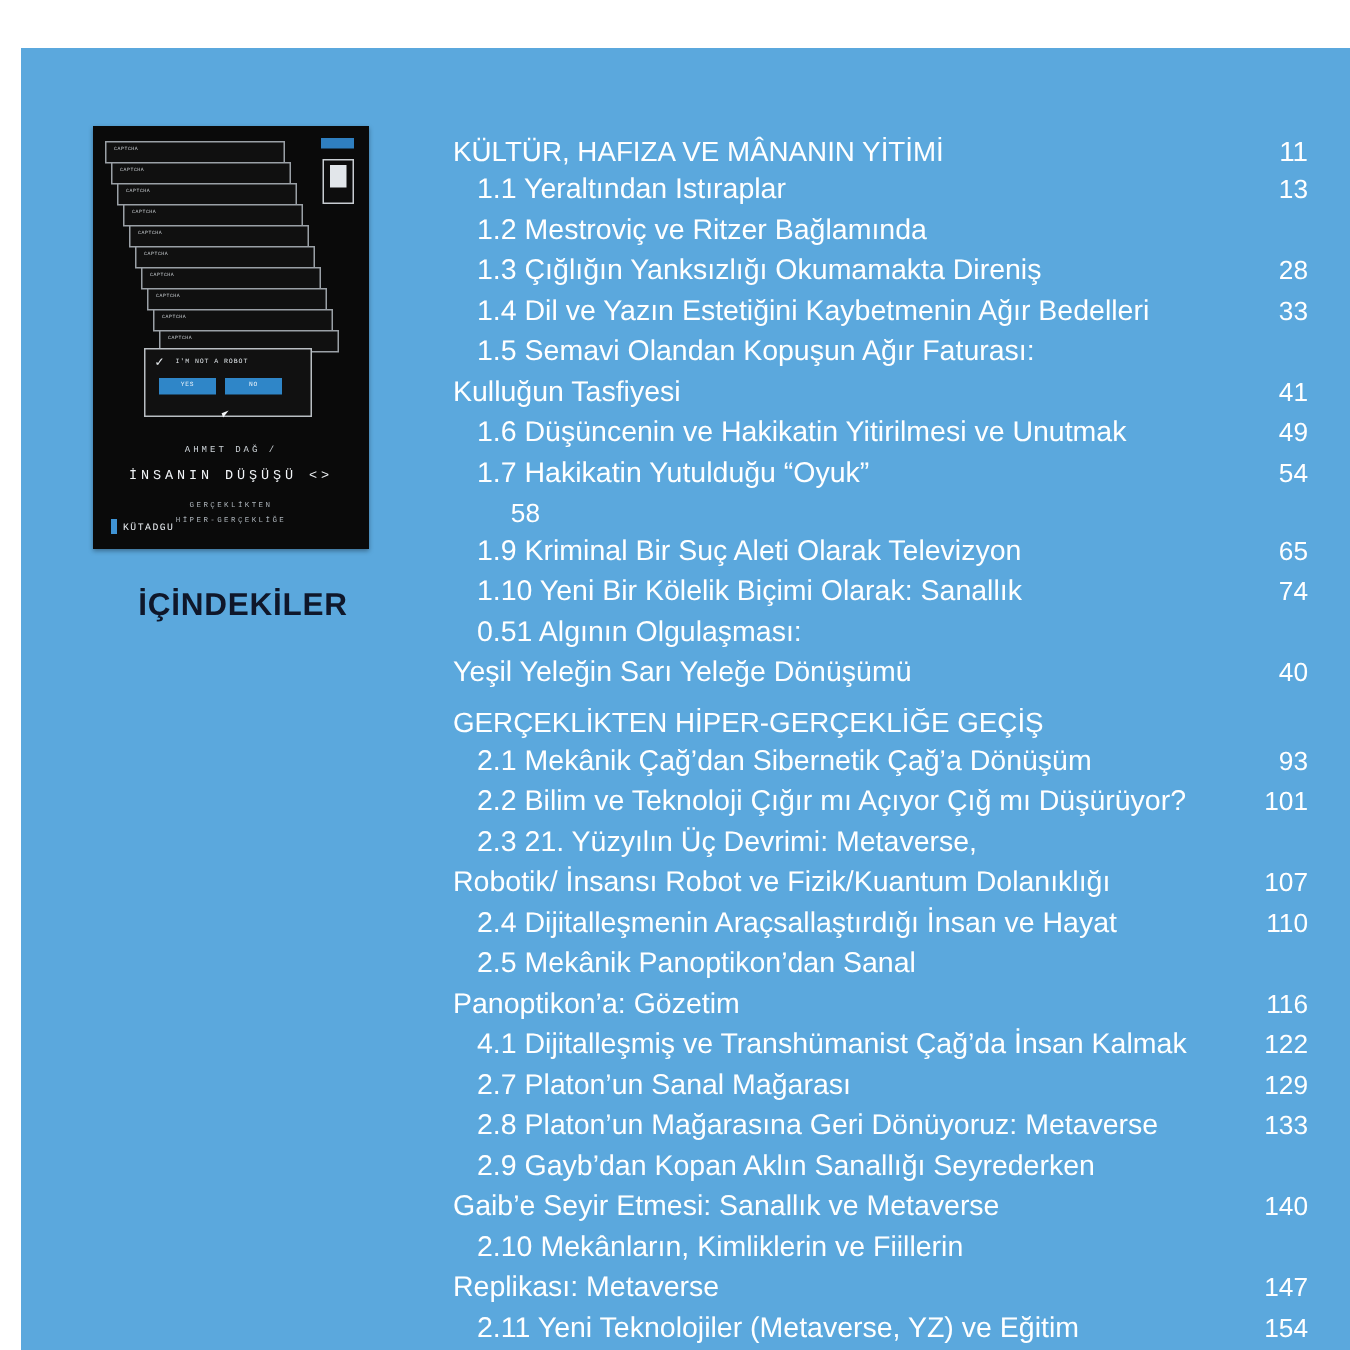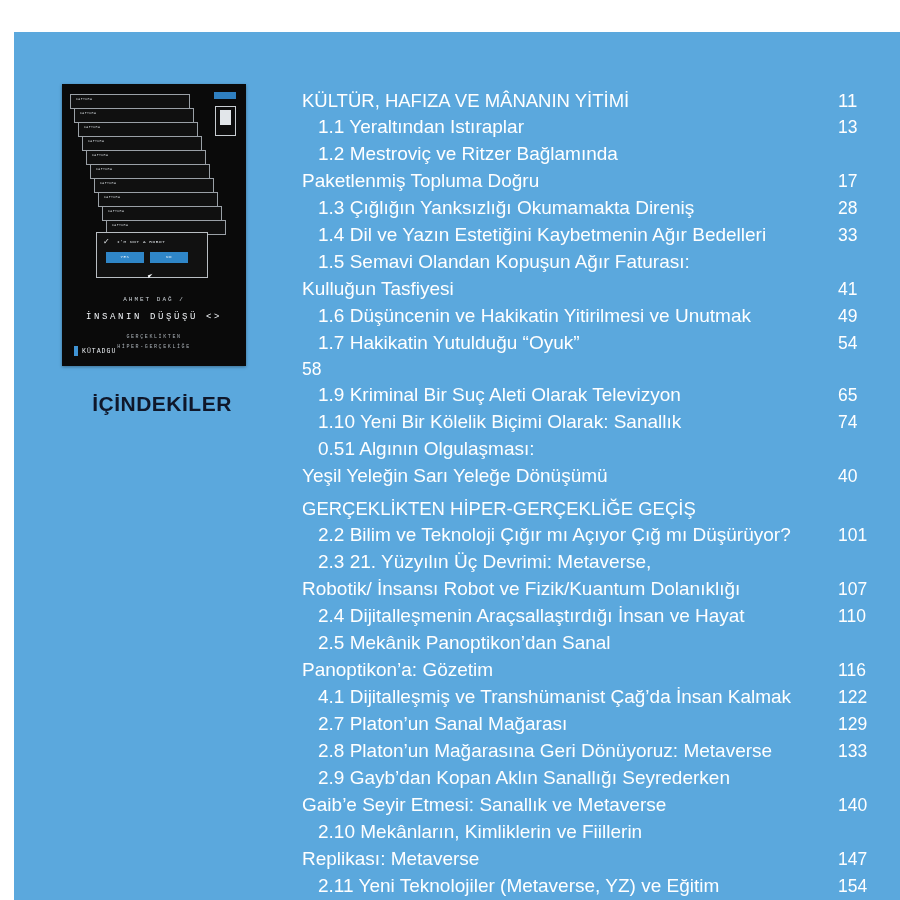--- a/index.html
+++ b/index.html
@@ -228,21 +228,22 @@
     justify-content: space-between;
     line-height: 1.42;
   }
   .toc-label {
     font-size: 19px;
     white-space: pre;
   }
   .toc-page {
     font-size: 17.5px;
     min-width: 34px;
-    text-align: left;
+    text-align: right;
+    margin-left: 24px;
   }
   .chapter .toc-label,
   .chapter .toc-page {
     font-size: 18.5px;
   }
   .indent .toc-label {
     padding-left: 16px;
   }
   .chapter {
     margin-top: 0px;
@@ -330,24 +331,20 @@
         <span class="toc-page">11</span>
       </div>
       <div class="toc-row indent">
         <span class="toc-label">1.1 Yeraltından Istıraplar</span>
         <span class="toc-page">13</span>
       </div>
       <div class="toc-row indent">
         <span class="toc-label">1.2 Mestroviç ve Ritzer Bağlamında</span>
         <span class="toc-page"></span>
       </div>
-      <div class="toc-row">
-        <span class="toc-label">Paketlenmiş Topluma Doğru</span>
-        <span class="toc-page">17</span>
-      </div>
       <div class="toc-row indent">
         <span class="toc-label">1.3 Çığlığın Yanksızlığı Okumamakta Direniş</span>
         <span class="toc-page">28</span>
       </div>
       <div class="toc-row indent">
         <span class="toc-label">1.4 Dil ve Yazın Estetiğini Kaybetmenin Ağır Bedelleri</span>
         <span class="toc-page">33</span>
       </div>
       <div class="toc-row indent">
         <span class="toc-label">1.5 Semavi Olandan Kopuşun Ağır Faturası:</span>
@@ -384,20 +381,24 @@
         <span class="toc-label">Yeşil Yeleğin Sarı Yeleğe Dönüşümü</span>
         <span class="toc-page">40</span>
       </div>
 
       <div class="toc-row chapter second">
         <span class="toc-label">GERÇEKLİKTEN HİPER-GERÇEKLİĞE GEÇİŞ</span>
         <span class="toc-page"></span>
       </div>
 
       <div class="toc-row indent">
+        <span class="toc-label">2.1 Mekânik Çağ’dan Sibernetik Çağ’a Dönüşüm</span>
+        <span class="toc-page">93</span>
+      </div>
+      <div class="toc-row indent">
         <span class="toc-label">2.2 Bilim ve Teknoloji Çığır mı Açıyor Çığ mı Düşürüyor?</span>
         <span class="toc-page">101</span>
       </div>
       <div class="toc-row indent">
         <span class="toc-label">2.3 21. Yüzyılın Üç Devrimi: Metaverse,</span>
         <span class="toc-page"></span>
       </div>
       <div class="toc-row">
         <span class="toc-label">Robotik/ İnsansı Robot ve Fizik/Kuantum Dolanıklığı</span>
         <span class="toc-page">107</span>

